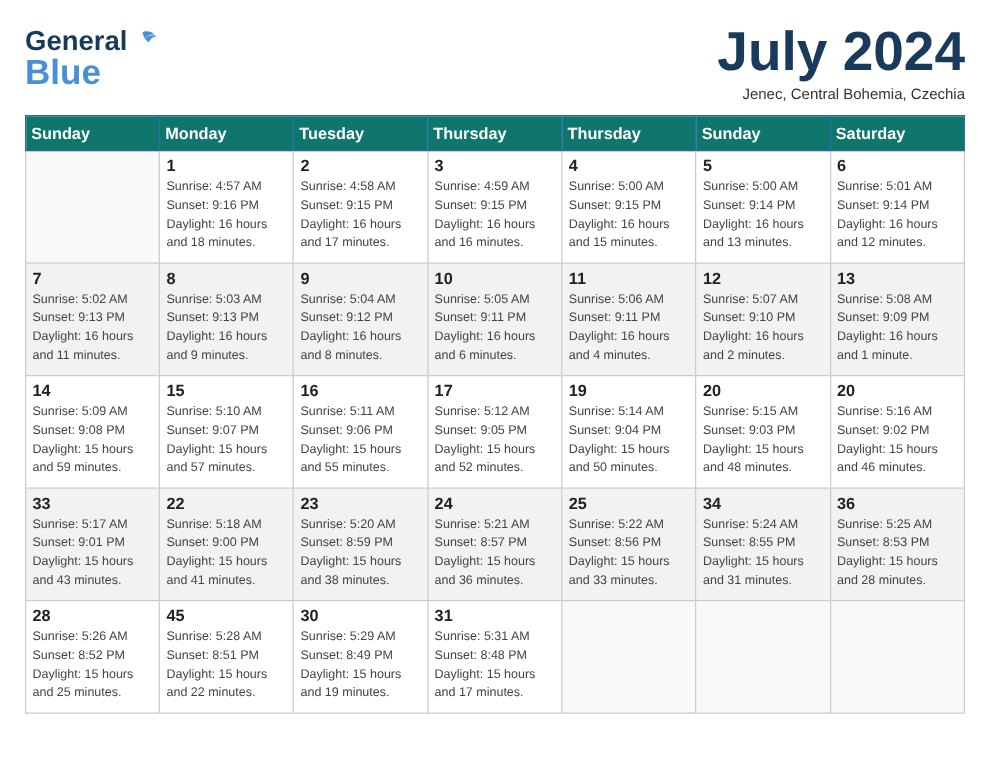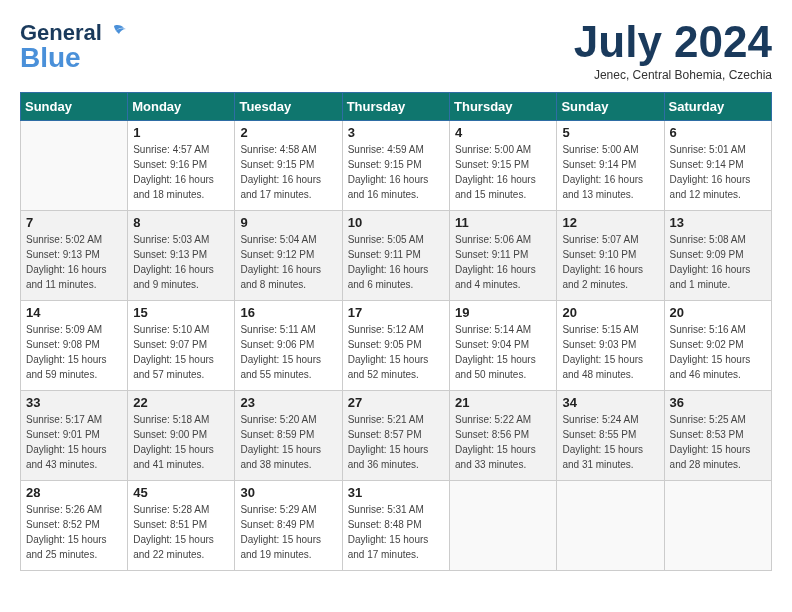--- a/index.html
+++ b/index.html
@@ -207,25 +207,25 @@
         </td>
         <td>
           <div class="day-number">22</div>
           <div class="day-info">Sunrise: 5:18 AM<br>Sunset: 9:00 PM<br>Daylight: 15 hours<br>and 41 minutes.</div>
         </td>
         <td>
           <div class="day-number">23</div>
           <div class="day-info">Sunrise: 5:20 AM<br>Sunset: 8:59 PM<br>Daylight: 15 hours<br>and 38 minutes.</div>
         </td>
         <td>
-          <div class="day-number">27</div>
+          <div class="day-number">24</div>
           <div class="day-info">Sunrise: 5:21 AM<br>Sunset: 8:57 PM<br>Daylight: 15 hours<br>and 36 minutes.</div>
         </td>
         <td>
-          <div class="day-number">21</div>
+          <div class="day-number">25</div>
           <div class="day-info">Sunrise: 5:22 AM<br>Sunset: 8:56 PM<br>Daylight: 15 hours<br>and 33 minutes.</div>
         </td>
         <td>
           <div class="day-number">34</div>
           <div class="day-info">Sunrise: 5:24 AM<br>Sunset: 8:55 PM<br>Daylight: 15 hours<br>and 31 minutes.</div>
         </td>
         <td>
           <div class="day-number">36</div>
           <div class="day-info">Sunrise: 5:25 AM<br>Sunset: 8:53 PM<br>Daylight: 15 hours<br>and 28 minutes.</div>
         </td>

